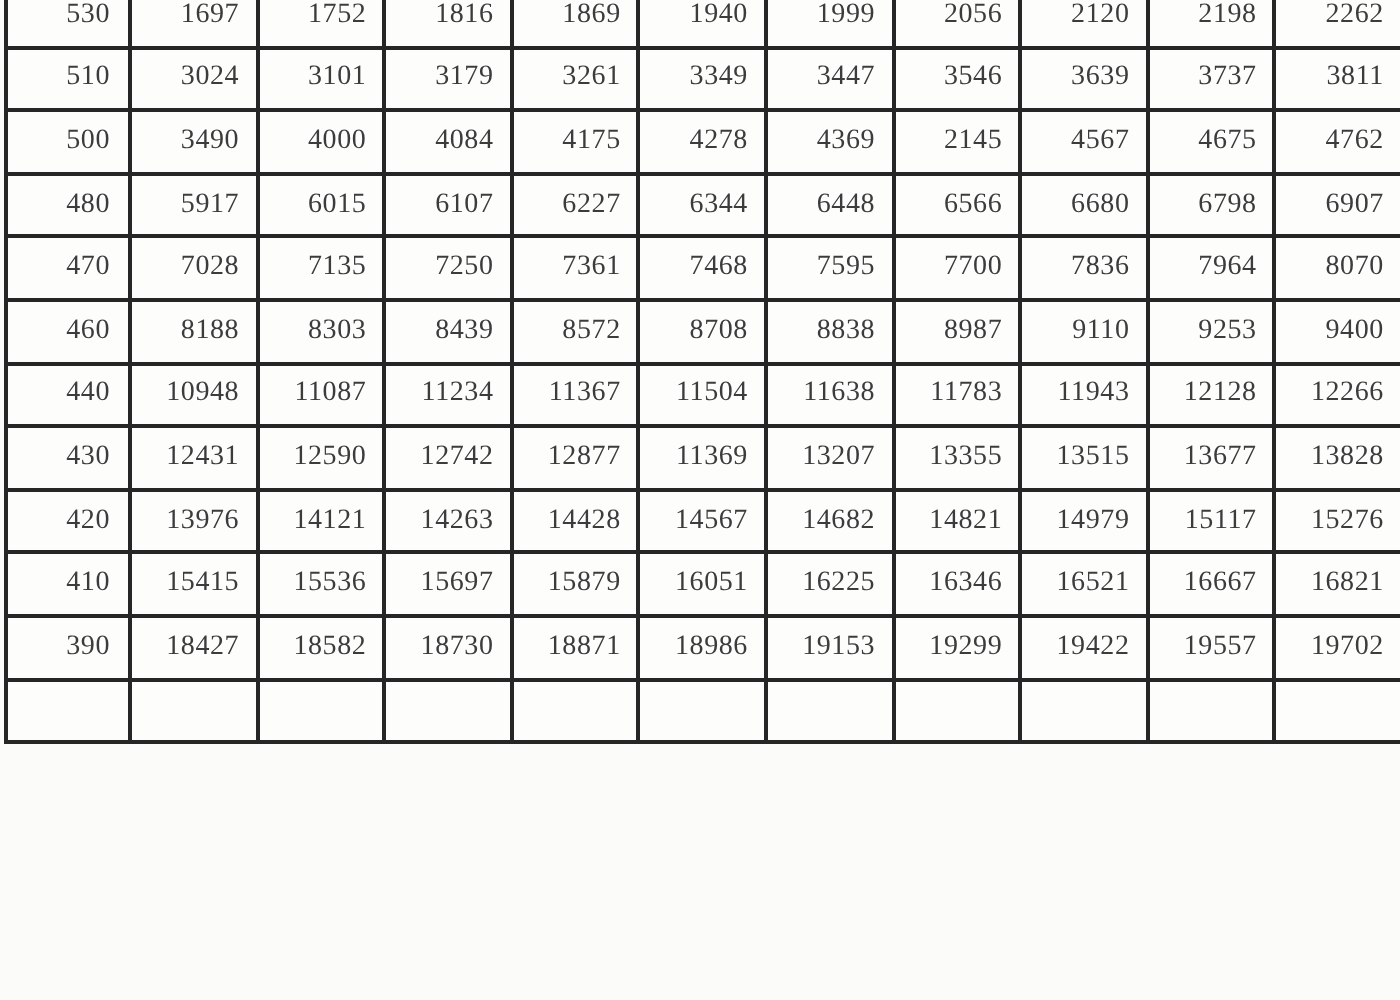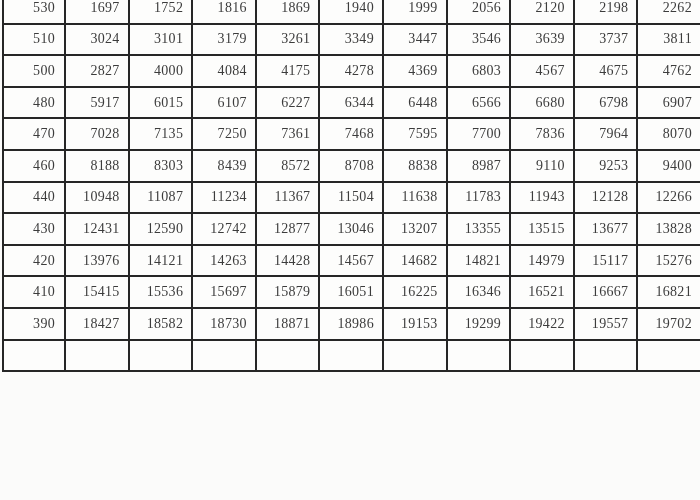--- a/index.html
+++ b/index.html
@@ -86,27 +86,27 @@
           <td>3261</td>
           <td>3349</td>
           <td>3447</td>
           <td>3546</td>
           <td>3639</td>
           <td>3737</td>
           <td>3811</td>
         </tr>
         <tr>
           <td class="hdr">500</td>
-          <td>2827</td>
+          <td>3490</td>
           <td>4000</td>
           <td>4084</td>
           <td>4175</td>
           <td>4278</td>
           <td>4369</td>
-          <td>6803</td>
+          <td>2145</td>
           <td>4567</td>
           <td>4675</td>
           <td>4762</td>
         </tr>
         <tr>
           <td class="hdr">480</td>
           <td>5917</td>
           <td>6015</td>
           <td>6107</td>
           <td>6227</td>
@@ -155,21 +155,21 @@
           <td>11943</td>
           <td>12128</td>
           <td>12266</td>
         </tr>
         <tr>
           <td class="hdr">430</td>
           <td>12431</td>
           <td>12590</td>
           <td>12742</td>
           <td>12877</td>
-          <td>13046</td>
+          <td>11369</td>
           <td>13207</td>
           <td>13355</td>
           <td>13515</td>
           <td>13677</td>
           <td>13828</td>
         </tr>
         <tr>
           <td class="hdr">420</td>
           <td>13976</td>
           <td>14121</td>

